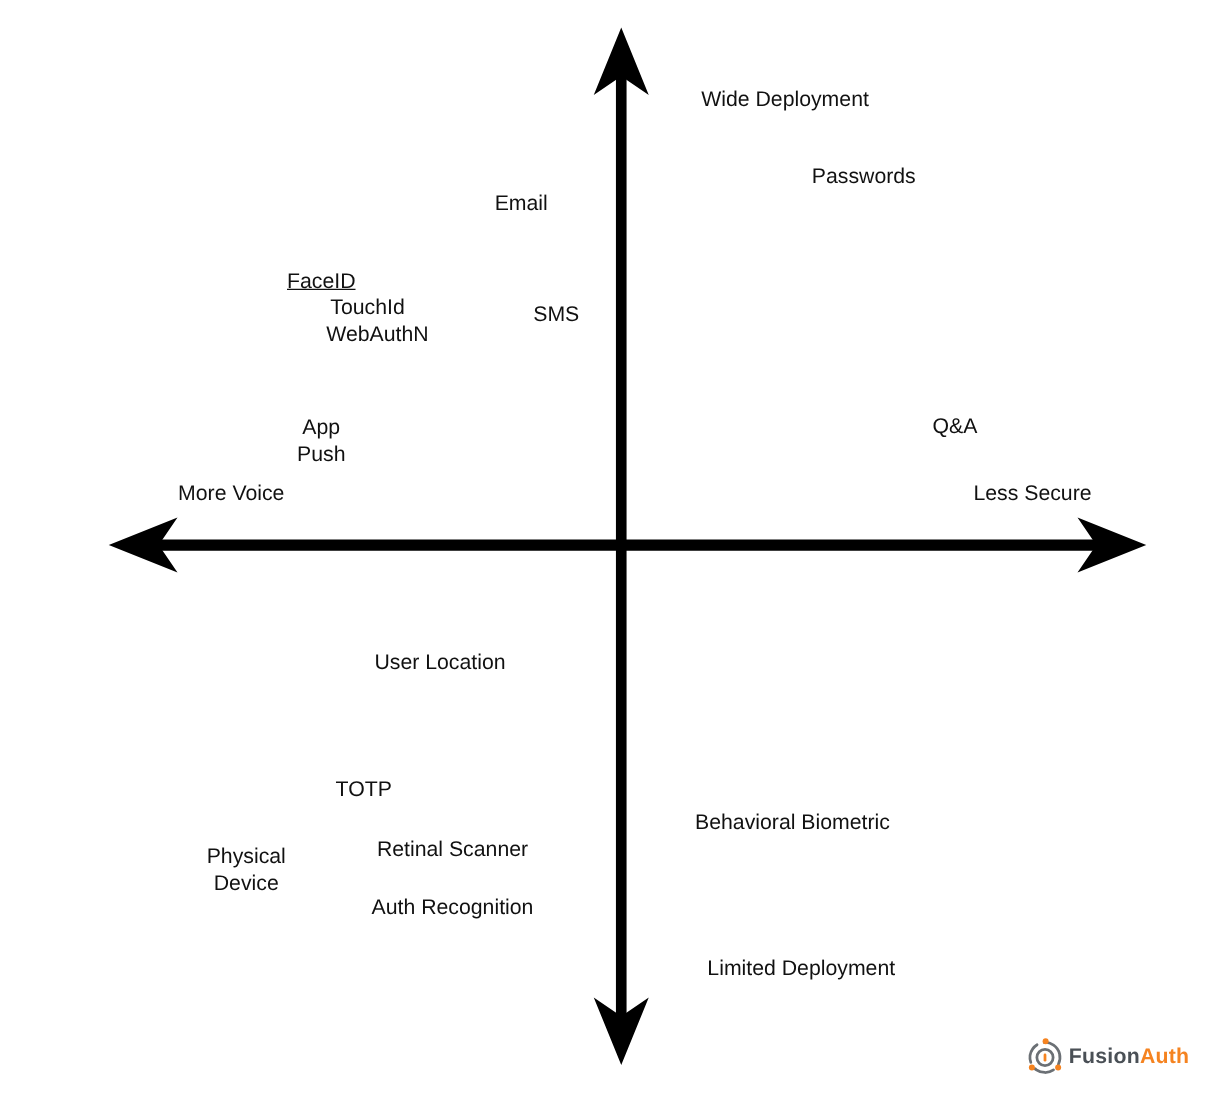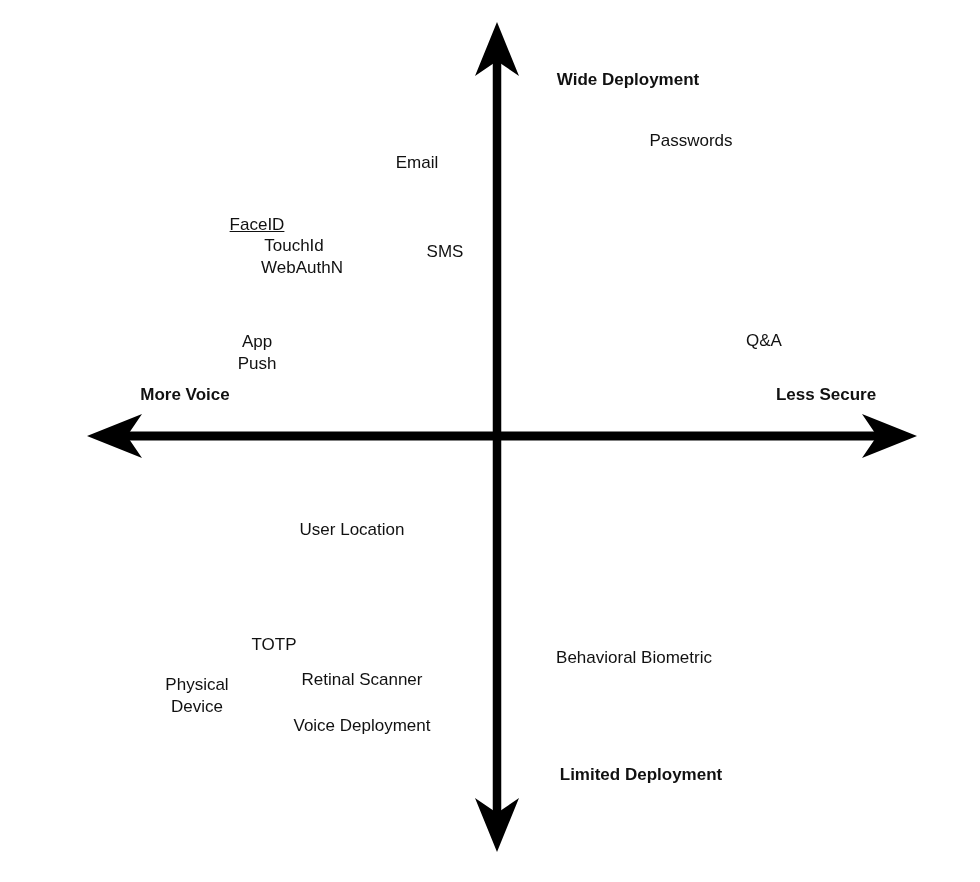--- a/index.html
+++ b/index.html
@@ -20,21 +20,21 @@
   .label {
     position: absolute;
     transform: translate(-50%, -50%);
     white-space: pre-line;
     text-align: center;
     color: #111111;
     font-size: 17px;
     line-height: 22px;
   }
   .axis-label {
-    font-weight: bold;
+    font-weight: normal;
   }
   .logo {
     position: absolute;
     left: 820px;
     top: 829px;
     display: flex;
     align-items: center;
     gap: 5px;
   }
   .logo-text {
@@ -71,22 +71,39 @@
       <div class="label item-label" style="left: 691px; top: 141px;">Passwords</div>
       <div class="label item-label" style="left: 417px; top: 163px;">Email</div>
       <div class="label item-label" style="left: 257px; top: 225px; text-decoration: underline;">FaceID</div>
       <div class="label item-label" style="left: 254px; top: 246px; margin-left: 40px;">TouchId</div>
       <div class="label item-label" style="left: 257px; top: 268px; margin-left: 45px;">WebAuthN</div>
       <div class="label item-label" style="left: 445px; top: 252px;">SMS</div>
       <div class="label item-label" style="left: 257px; top: 353px;">App
 Push</div>
       <div class="label item-label" style="left: 764px; top: 341px;">Q&amp;A</div>
       <div class="label item-label" style="left: 352px; top: 530px;">User Location</div>
-      <div class="label item-label" style="left: 274px; top: 632px; margin-top: 13px;">TOTP</div>
+      <div class="label item-label" style="left: 291px; top: 632px;">TOTP</div>
       <div class="label item-label" style="left: 634px; top: 658px;">Behavioral Biometric</div>
       <div class="label item-label" style="left: 362px; top: 680px;">Retinal Scanner</div>
       <div class="label item-label" style="left: 197px; top: 696px;">Physical
 Device</div>
-      <div class="label item-label" style="left: 362px; top: 726px;">Voice Deployment</div>
+      <div class="label item-label" style="left: 362px; top: 726px;">Auth Recognition</div>
     </div>
 
+  <div class="logo">
+    <svg width="30" height="32" viewBox="0 0 30 32" xmlns="http://www.w3.org/2000/svg">
+
+      <circle cx="16" cy="17" r="12" fill="none" stroke="#6b7075" stroke-width="2.2" stroke-dasharray="17 6 16 6 16 6" stroke-linecap="round" transform="rotate(-55 16 17)"></circle>
+
+      <circle cx="16.5" cy="4" r="2.4" fill="#f58320"></circle>
+      <circle cx="5.5" cy="25" r="2.4" fill="#f58320"></circle>
+      <circle cx="26.5" cy="25" r="2.4" fill="#f58320"></circle>
+
+      <circle cx="16" cy="17" r="6.5" fill="none" stroke="#6b7075" stroke-width="2.2"></circle>
+
+      <rect x="14.9" y="13.8" width="2.2" height="6.4" rx="1.1" fill="#f58320"></rect>
+    </svg>
+    <div class="logo-text">
+      <span style="color:#4a5056;">Fusion</span><span style="color:#f58320;">Auth</span>
+    </div>
+  </div>
 
 </div>
 
 </body></html>

